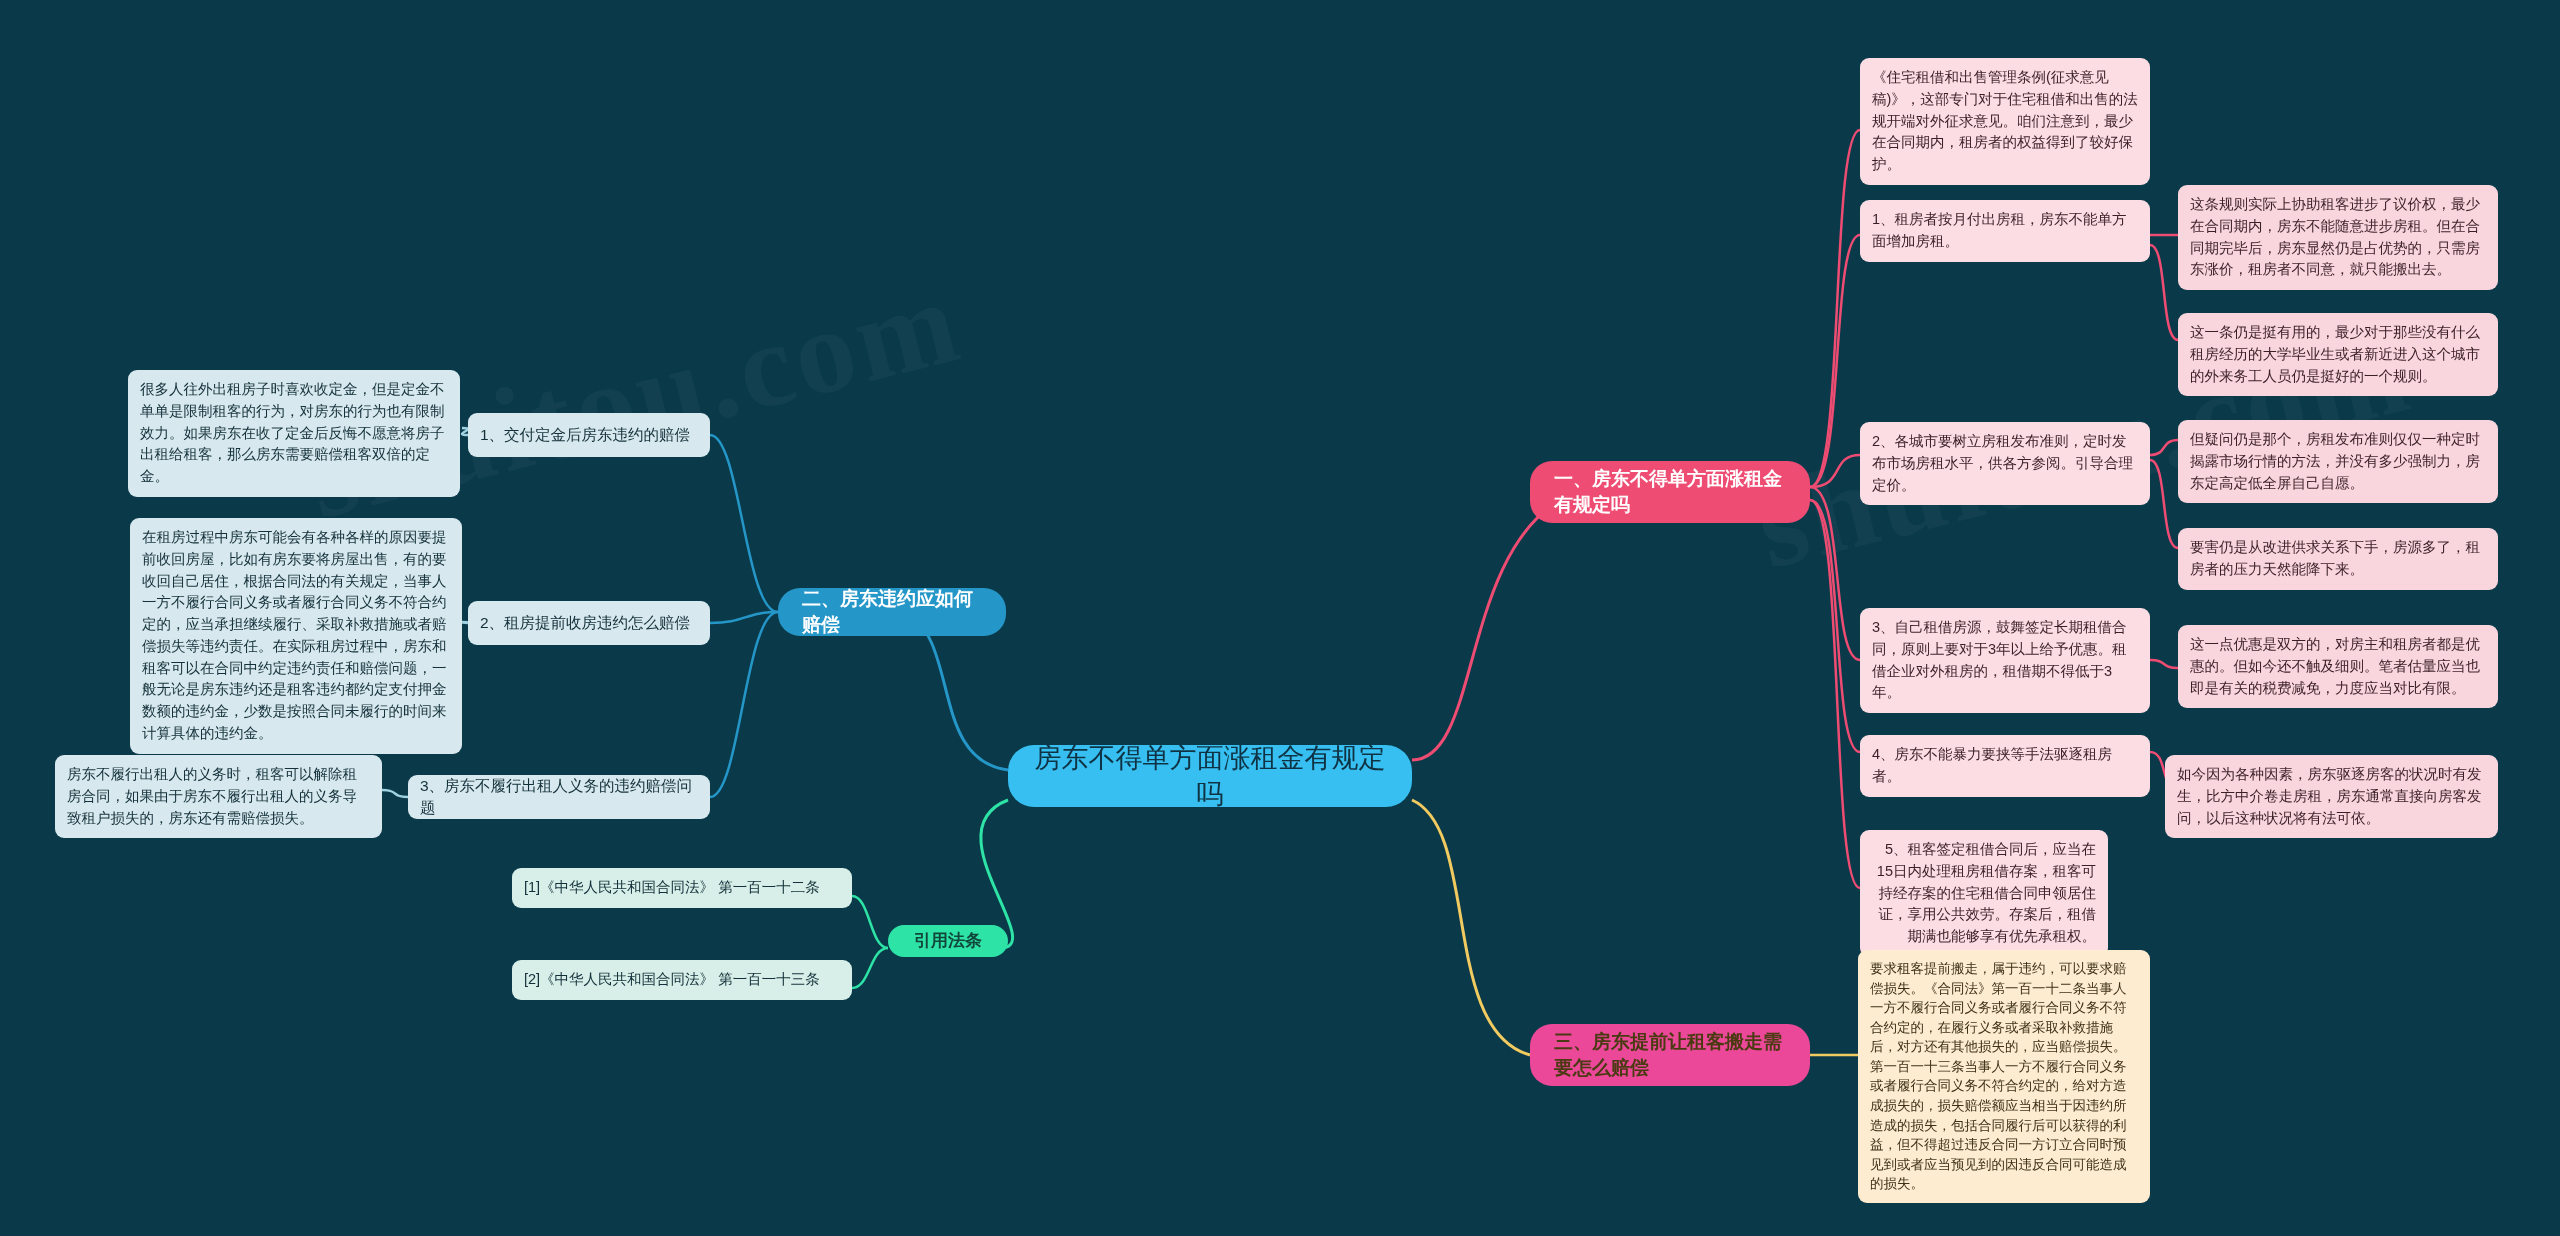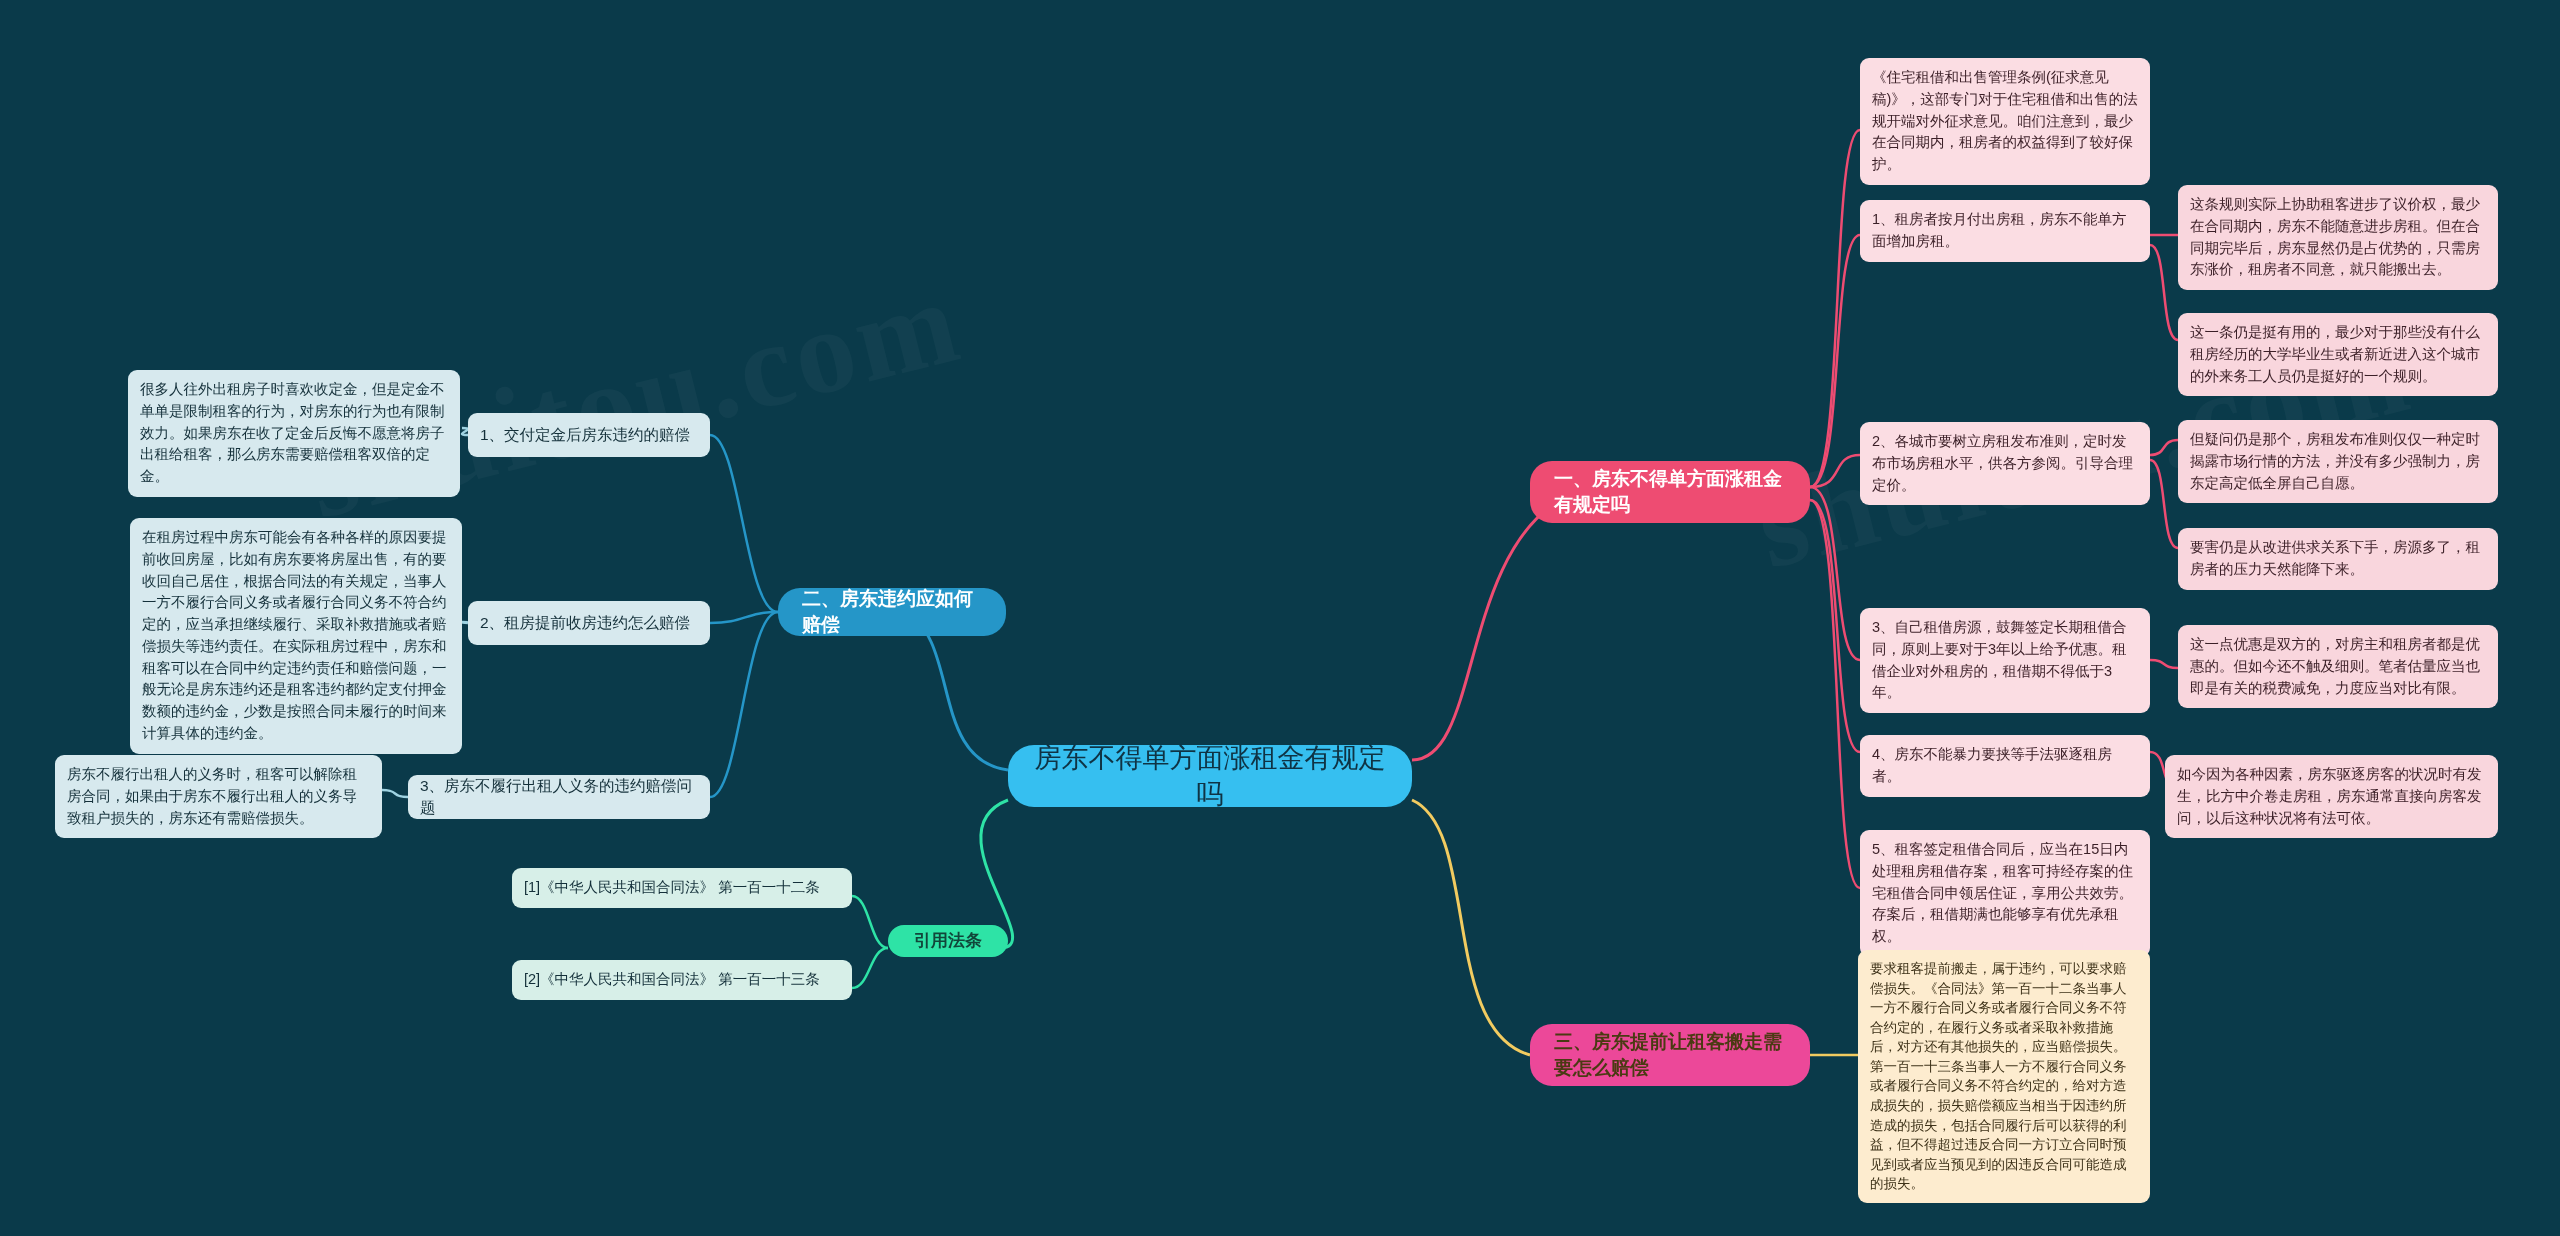--- a/index.html
+++ b/index.html
@@ -161,21 +161,21 @@
   </div>
   <div class="node box pink small" style="left:1860px;top:422px;width:290px;">
     <span>2、各城市要树立房租发布准则，定时发布市场房租水平，供各方参阅。引导合理定价。</span>
   </div>
   <div class="node box pink small" style="left:1860px;top:608px;width:290px;">
     <span>3、自己租借房源，鼓舞签定长期租借合同，原则上要对于3年以上给予优惠。租借企业对外租房的，租借期不得低于3年。</span>
   </div>
   <div class="node box pink small" style="left:1860px;top:735px;width:290px;">
     <span>4、房东不能暴力要挟等手法驱逐租房者。</span>
   </div>
-  <div class="node box pink small" style="left:1860px;top:830px;width:290px;">
+  <div class="node box pink small" style="left:1860px;top:830px;width:248px;text-align:right;">
     <span>5、租客签定租借合同后，应当在15日内处理租房租借存案，租客可持经存案的住宅租借合同申领居住证，享用公共效劳。存案后，租借期满也能够享有优先承租权。</span>
   </div>
 
   <div class="node box pinkdeep small" style="left:2178px;top:185px;width:320px;">
     <span>这条规则实际上协助租客进步了议价权，最少在合同期内，房东不能随意进步房租。但在合同期完毕后，房东显然仍是占优势的，只需房东涨价，租房者不同意，就只能搬出去。</span>
   </div>
   <div class="node box pinkdeep small" style="left:2178px;top:313px;width:320px;">
     <span>这一条仍是挺有用的，最少对于那些没有什么租房经历的大学毕业生或者新近进入这个城市的外来务工人员仍是挺好的一个规则。</span>
   </div>
   <div class="node box pinkdeep small" style="left:2178px;top:420px;width:320px;">

